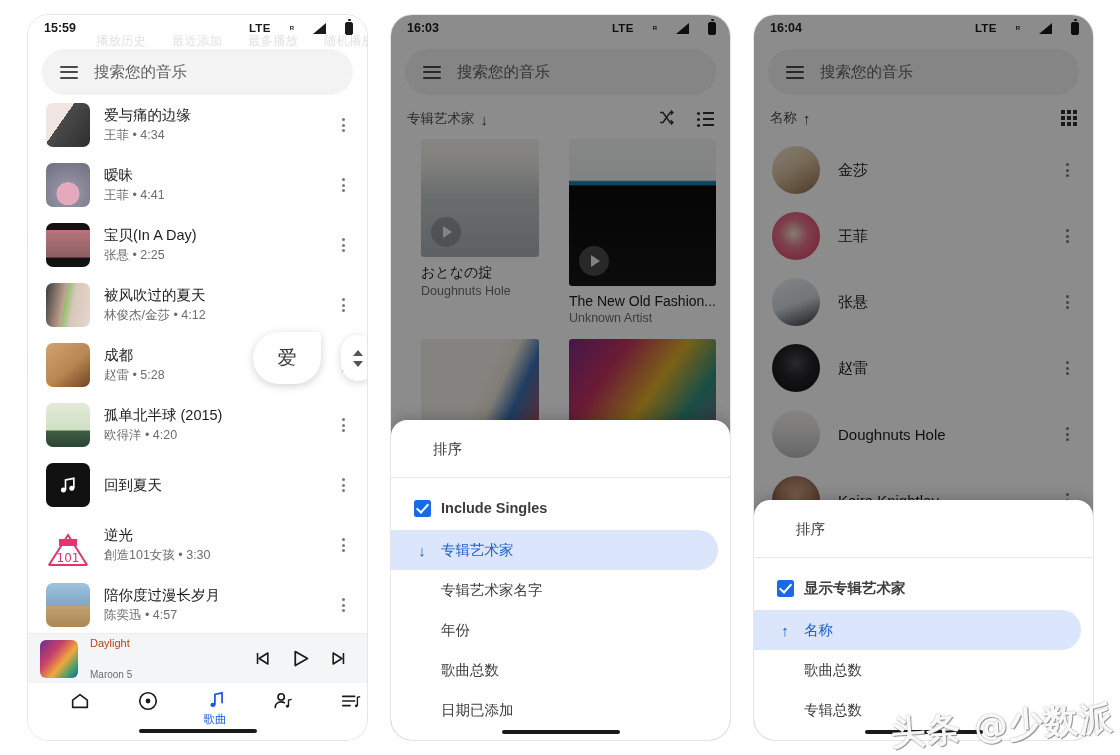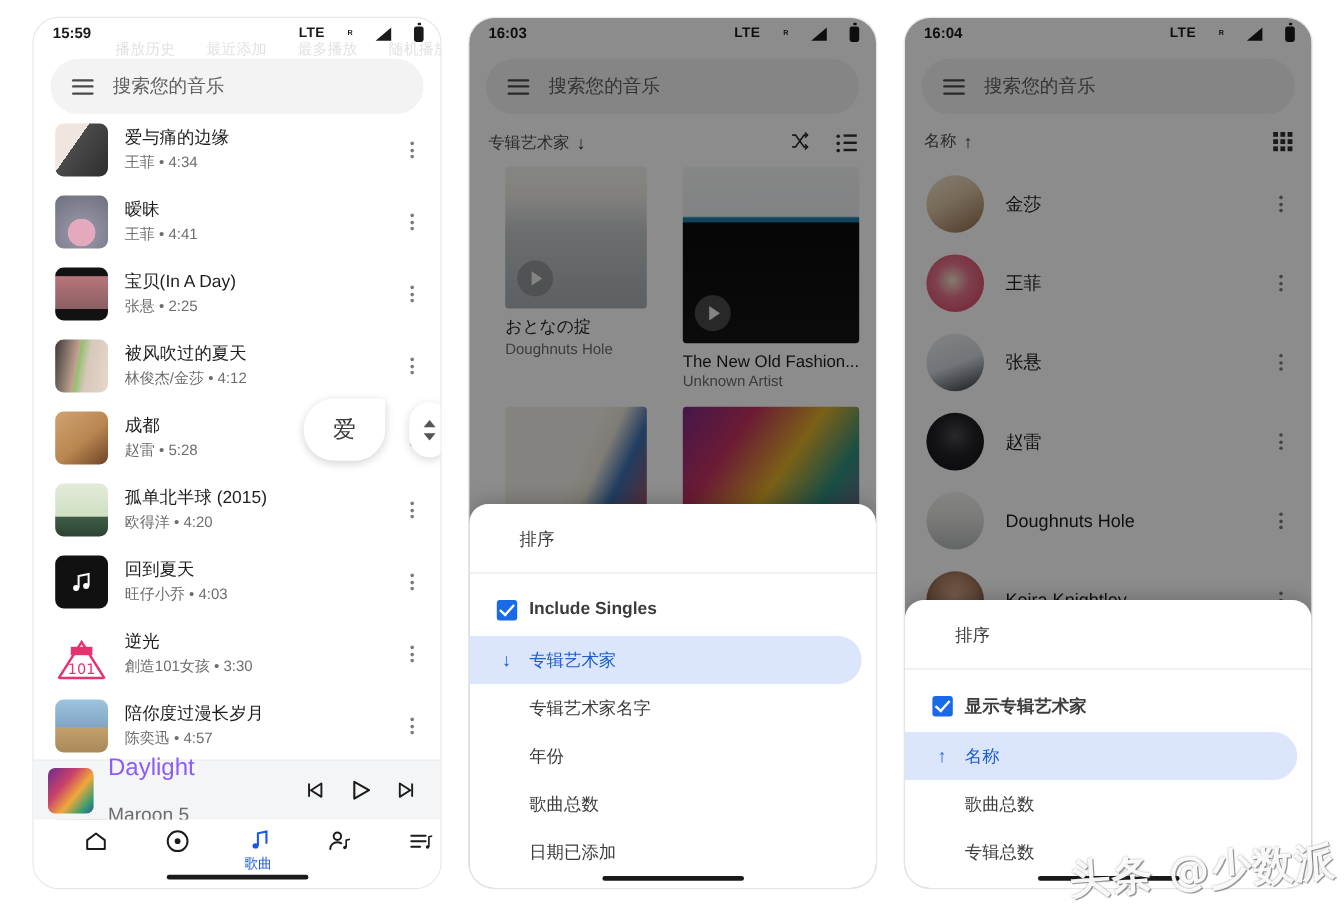--- a/index.html
+++ b/index.html
@@ -159,22 +159,22 @@
   .miniplayer {
     position: absolute; bottom: 57px; left: 0; right: 0;
     height: 50px; background: #f4f5f7;
     display: flex; align-items: center;
     padding: 0 14px 0 12px;
     z-index: 25;
     border-top: 1px solid #eceef1;
   }
   .mp-art { width: 38px; height: 38px; border-radius: 6px; overflow: hidden; flex: 0 0 auto; }
   .mp-txt { flex: 1 1 auto; padding-left: 12px; min-width: 0; }
-  .mp-title { font-size: 20px; color: #8b5cf6; font-weight: 500; line-height: 1.2; }
-  .mp-sub { font-size: 16px; color: #6d6d6d; margin-top: 19px; }
+  .mp-title { font-size: 11px; color: #c2410c; font-weight: 500; line-height: 1.2; }
+  .mp-sub { font-size: 10px; color: #6d6d6d; margin-top: 19px; }
   .mp-ctrls { display: flex; align-items: center; gap: 19px; padding-right: 4px; }
   .mp-ctrls svg { display: block; }
 
   
   .bottomnav {
     position: absolute; bottom: 0; left: 0; right: 0;
     height: 57px; background: #ffffff;
     display: flex; align-items: flex-start; justify-content: space-around;
     padding-top: 7px;
     z-index: 26;
@@ -403,21 +403,20 @@
         <div class="song">
           <div class="art" style="background:#111;display:flex;align-items:center;justify-content:center;">
             <svg width="20" height="20" viewBox="0 0 24 24">
                 <path d="M9 18V6l10-2v12" fill="none" stroke="#fff" stroke-width="2"></path>
                 <circle cx="6.5" cy="18" r="3" fill="#fff"></circle>
                 <circle cx="16.5" cy="16" r="3" fill="#fff"></circle>
               </svg>
           </div>
           <div class="song-txt">
             <div class="song-title">回到夏天</div>
-            <div class="song-sub">旺仔小乔 • 4:03</div>
           </div>
           <span class="kebab">
               <i></i>
               <i></i>
               <i></i>
             </span>
         </div>
 
         <div class="song">
           <div class="art" style="background:#fff;display:flex;align-items:flex-end;justify-content:center;text-align:center;">

